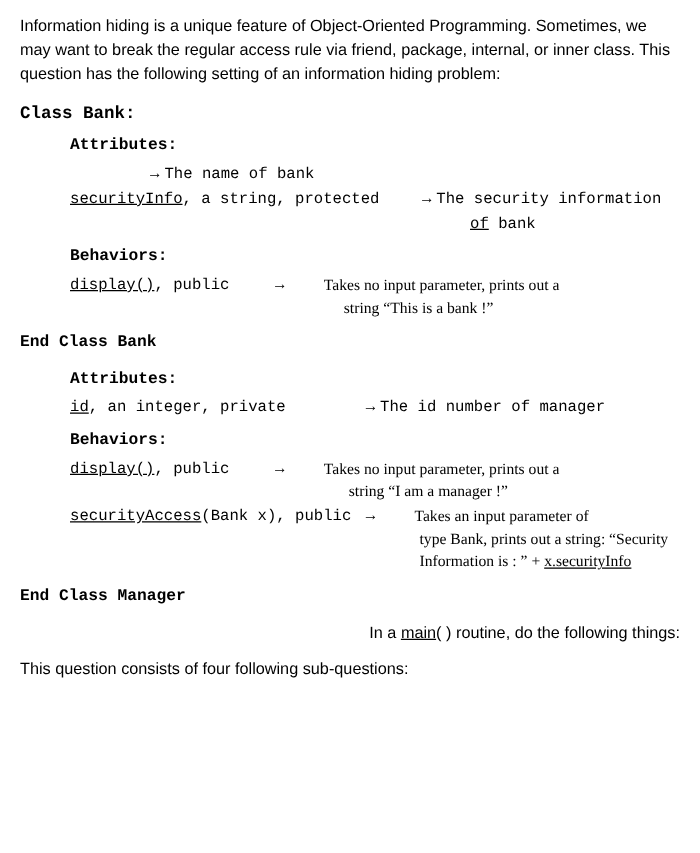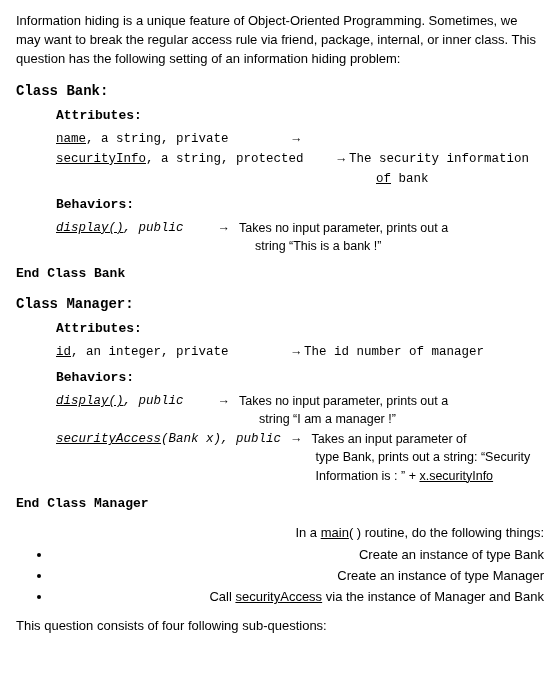--- a/index.html
+++ b/index.html
@@ -80,25 +80,25 @@
       display: flex;
       flex-wrap: nowrap;
       align-items: flex-start;
       font-family: 'Courier New', Courier, monospace;
       font-size: 12.5px;
       margin-bottom: 2px;
     }
     .behavior-code {
       white-space: nowrap;
       min-width: 160px;
-      font-style: italic;
     }
     .behavior-desc {
-      font-family: Liberation Sans, sans-serif;
+      font-family: Liberation Serif, serif;
       font-size: 12.5px;
+      margin-left: 20px;
     }
     .routine-section {
       margin-bottom: 10px;
       text-align: right;
     }
     .routine-heading {
       font-size: 13px;
       margin-bottom: 4px;
     }
     .bullet-list {
@@ -118,22 +118,22 @@
 
 <div class="section">
   <div class="class-heading">Class Bank:</div>
 
   <div class="indented">
 
     <div class="attr-block">
       <div class="sub-section-label">Attributes:</div>
 
       <div class="attribute-line">
-        <span class="attr-code"><span class="underline">name</span>, a string, private</span>
         <span class="arrow">&nbsp;&nbsp;&nbsp;&nbsp;&nbsp;&nbsp;&nbsp;&nbsp;→</span>
+        <span class="attr-desc">The name of bank</span>
       </div>
 
       <div class="attribute-line">
         <span class="attr-code"><span class="underline">securityInfo</span>, a string, protected</span>
         <span class="arrow">&nbsp;&nbsp;&nbsp;&nbsp;→</span>
         <span class="attr-desc">The security information</span>
       </div>
       <div class="mono" style="padding-left: 320px;"><span class="underline">of</span> bank</div>
     </div>
 
@@ -144,21 +144,20 @@
         <span class="arrow">→&nbsp;</span>
         <span class="behavior-desc">Takes no input parameter, prints out a<br><span style="padding-left:16px;text-align:center;">string “This is a bank !”</span></span>
       </div>
     </div>
   </div>
 </div>
 
 <div class="end-class">End Class Bank</div>
 
 <div class="section">
-  <div class="class-heading">Class Manager:</div>
 
   <div class="indented">
 
     <div class="attr-block">
       <div class="sub-section-label">Attributes:</div>
       <div class="attribute-line">
         <span class="attr-code"><span class="underline">id</span>, an integer, private</span>
         <span class="arrow">&nbsp;&nbsp;&nbsp;&nbsp;&nbsp;&nbsp;&nbsp;&nbsp;→</span>
         <span class="attr-desc">The id number of manager</span>
       </div>
@@ -179,20 +178,15 @@
         <span class="behavior-desc">Takes an input parameter of<br><span style="padding-left:4px;">type Bank, prints out a string: “Security</span><br><span style="padding-left:4px;">Information is : ” + <span class="underline">x.securityInfo</span></span></span>
       </div>
     </div>
   </div>
 </div>
 
 <div class="end-class">End Class Manager</div>
 
 <div class="routine-section">
   <div class="routine-heading">In a <span class="underline">main</span>( ) routine,  do the following things:</div>
-  <ul class="bullet-list">
-    <li>Create an instance of type Bank</li>
-    <li>Create an instance of type Manager</li>
-    <li>Call <span class="underline">securityAccess</span> via the instance of Manager and Bank</li>
-  </ul>
 </div>
 
 <p class="intro-text">This question consists of four following sub-questions:</p>
 
 </body></html>

